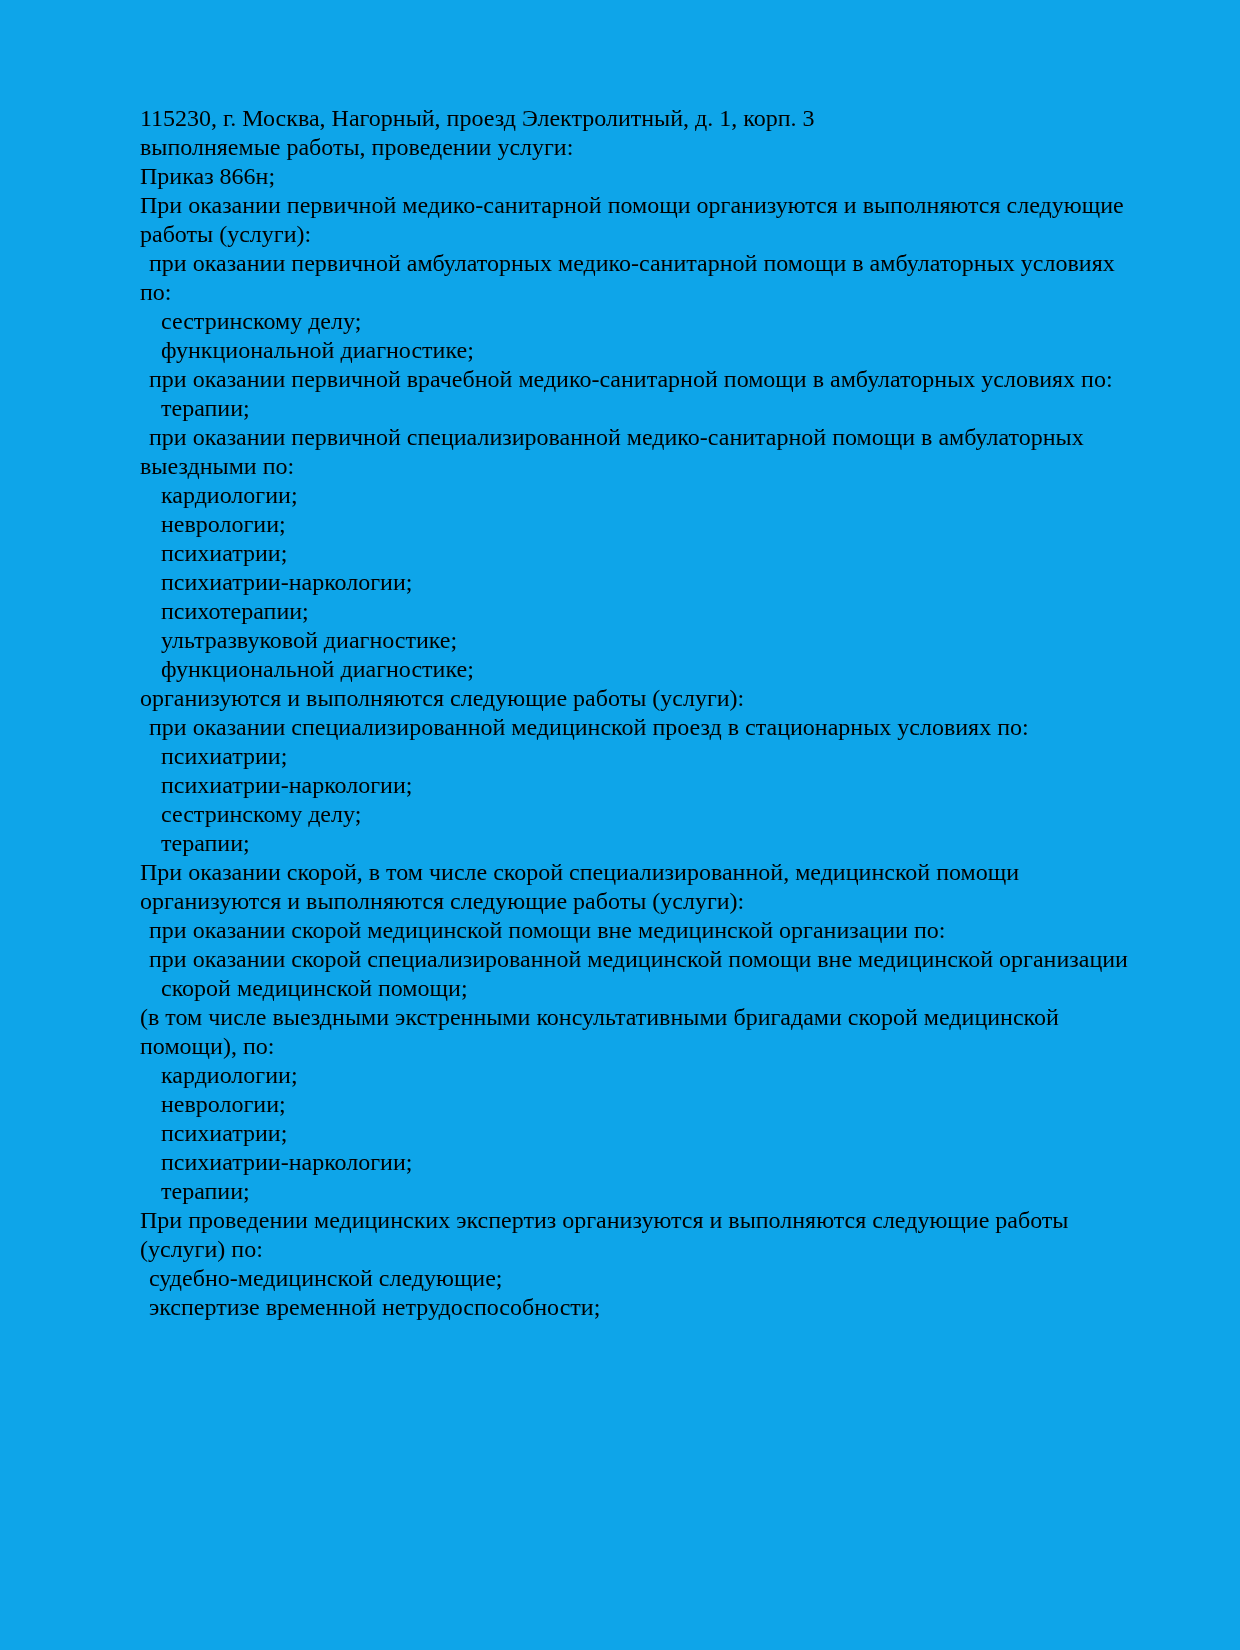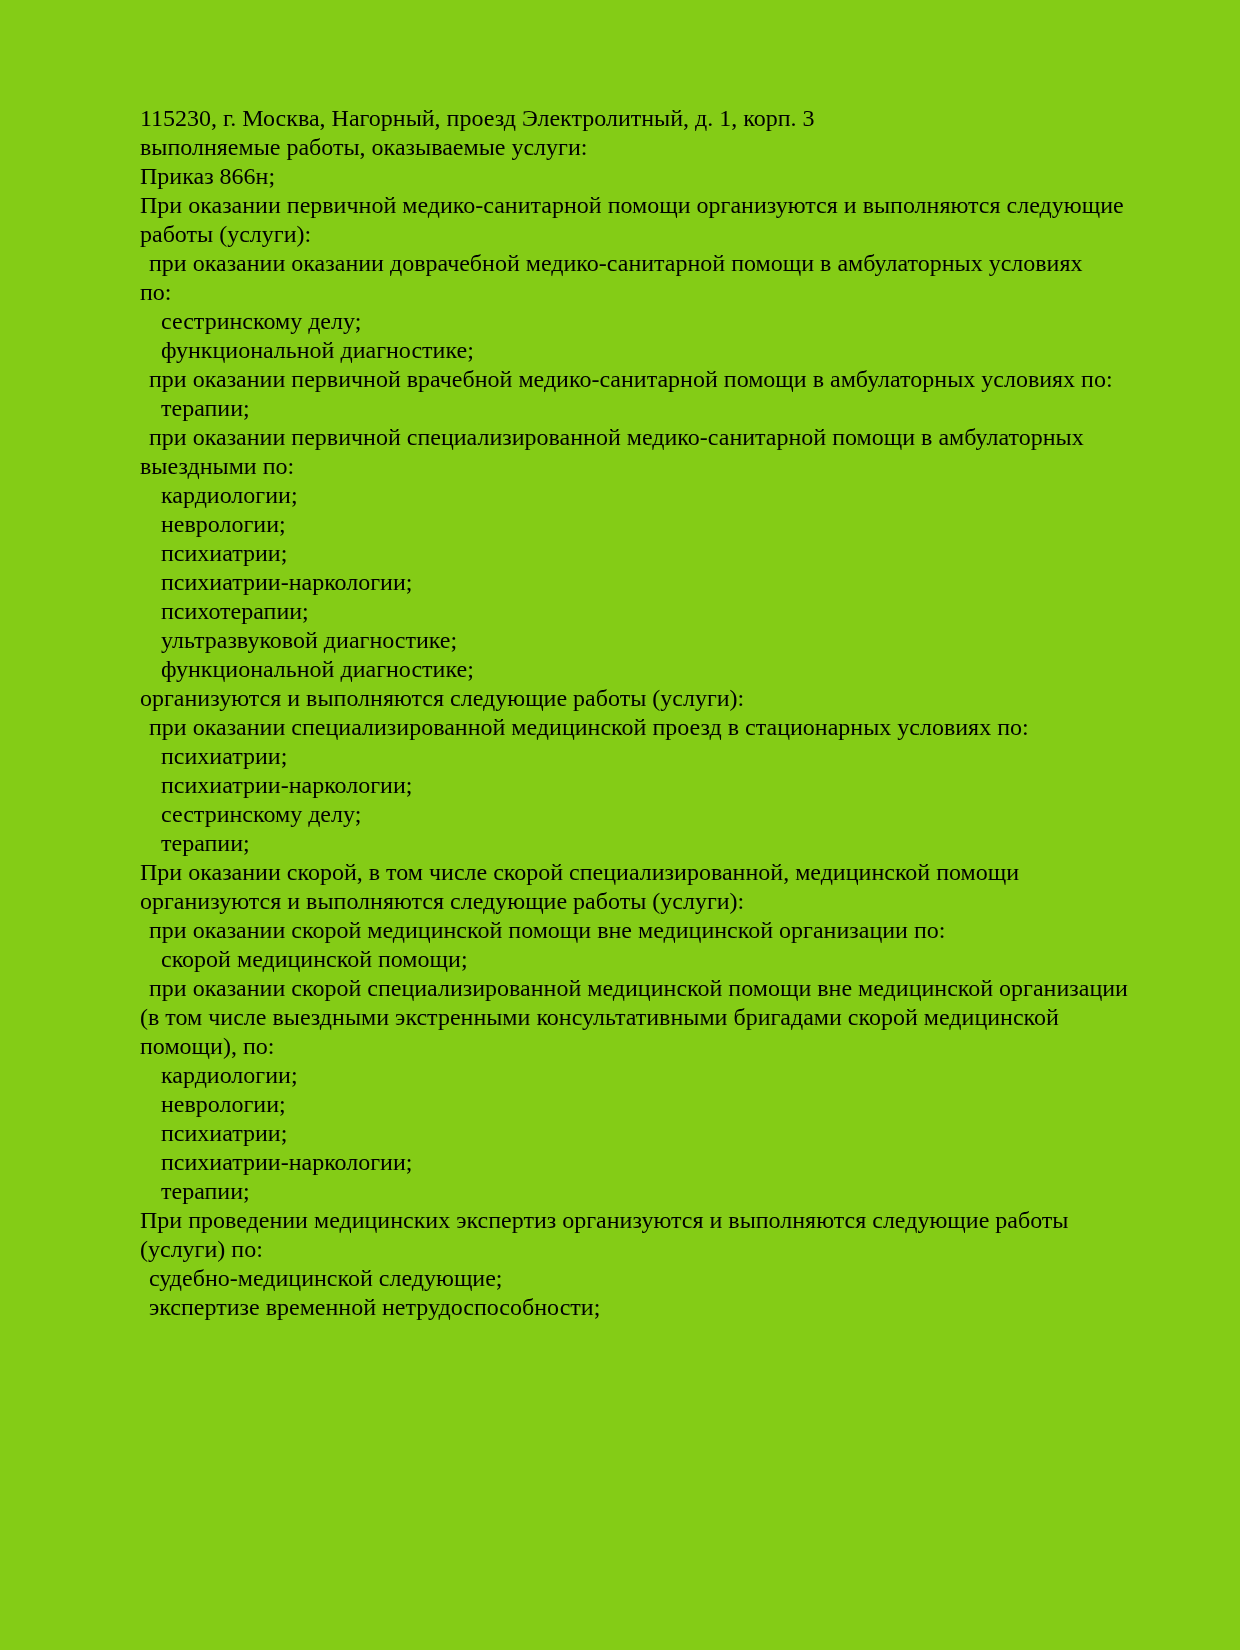--- a/index.html
+++ b/index.html
@@ -10,21 +10,21 @@
   body {
     width: 1240px;
     height: 1650px;
     overflow: hidden;
   }
   .page {
     box-sizing: border-box;
     width: 1240px;
     height: 1650px;
     padding: 104px 36px 0 140px;
-    background: #84cc16;
+    background: #0ea5e9;
   }
   .doc-body {
     font-family: "Liberation Serif", "DejaVu Serif", serif;
     font-size: 24px;
     line-height: 29px;
     color: #000000;
     text-align: left;
   }
   .line {
     white-space: nowrap;
@@ -32,25 +32,25 @@
   .line.indent0 { padding-left: 0; }
   .line.indent1 { padding-left: 9px; }
   .line.indent2 { padding-left: 21px; }
 </style>
 </head>
 <body>
 
 <div class="page">
   <div class="doc-body">
       <div class="line indent0">115230, г. Москва, Нагорный, проезд Электролитный, д. 1, корп. 3</div>
-      <div class="line indent0">выполняемые работы, оказываемые услуги:</div>
+      <div class="line indent0">выполняемые работы, проведении услуги:</div>
       <div class="line indent0">Приказ 866н;</div>
       <div class="line indent0">При оказании первичной медико-санитарной помощи организуются и выполняются следующие</div>
       <div class="line indent0">работы (услуги):</div>
-      <div class="line indent1">при оказании оказании доврачебной медико-санитарной помощи в амбулаторных условиях</div>
+      <div class="line indent1">при оказании первичной амбулаторных медико-санитарной помощи в амбулаторных условиях</div>
       <div class="line indent0">по:</div>
       <div class="line indent2">сестринскому делу;</div>
       <div class="line indent2">функциональной диагностике;</div>
       <div class="line indent1">при оказании первичной врачебной медико-санитарной помощи в амбулаторных условиях по:</div>
       <div class="line indent2">терапии;</div>
       <div class="line indent1">при оказании первичной специализированной медико-санитарной помощи в амбулаторных</div>
       <div class="line indent0">выездными по:</div>
       <div class="line indent2">кардиологии;</div>
       <div class="line indent2">неврологии;</div>
       <div class="line indent2">психиатрии;</div>
@@ -60,22 +60,22 @@
       <div class="line indent2">функциональной диагностике;</div>
       <div class="line indent0">организуются и выполняются следующие работы (услуги):</div>
       <div class="line indent1">при оказании специализированной медицинской проезд в стационарных условиях по:</div>
       <div class="line indent2">психиатрии;</div>
       <div class="line indent2">психиатрии-наркологии;</div>
       <div class="line indent2">сестринскому делу;</div>
       <div class="line indent2">терапии;</div>
       <div class="line indent0">При оказании скорой, в том числе скорой специализированной, медицинской помощи</div>
       <div class="line indent0">организуются и выполняются следующие работы (услуги):</div>
       <div class="line indent1">при оказании скорой медицинской помощи вне медицинской организации по:</div>
+      <div class="line indent1">при оказании скорой специализированной медицинской помощи вне медицинской организации</div>
       <div class="line indent2">скорой медицинской помощи;</div>
-      <div class="line indent1">при оказании скорой специализированной медицинской помощи вне медицинской организации</div>
       <div class="line indent0">(в том числе выездными экстренными консультативными бригадами скорой медицинской</div>
       <div class="line indent0">помощи), по:</div>
       <div class="line indent2">кардиологии;</div>
       <div class="line indent2">неврологии;</div>
       <div class="line indent2">психиатрии;</div>
       <div class="line indent2">психиатрии-наркологии;</div>
       <div class="line indent2">терапии;</div>
       <div class="line indent0">При проведении медицинских экспертиз организуются и выполняются следующие работы</div>
       <div class="line indent0">(услуги) по:</div>
       <div class="line indent1">судебно-медицинской следующие;</div>

